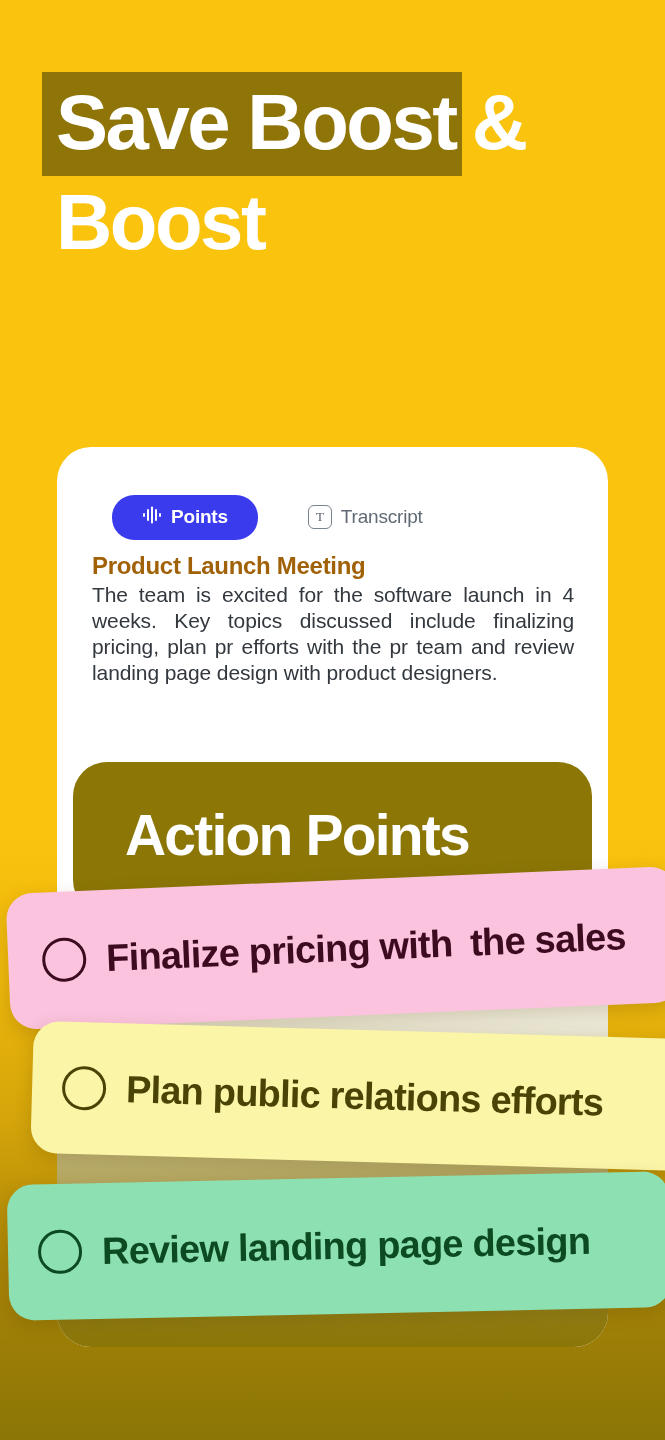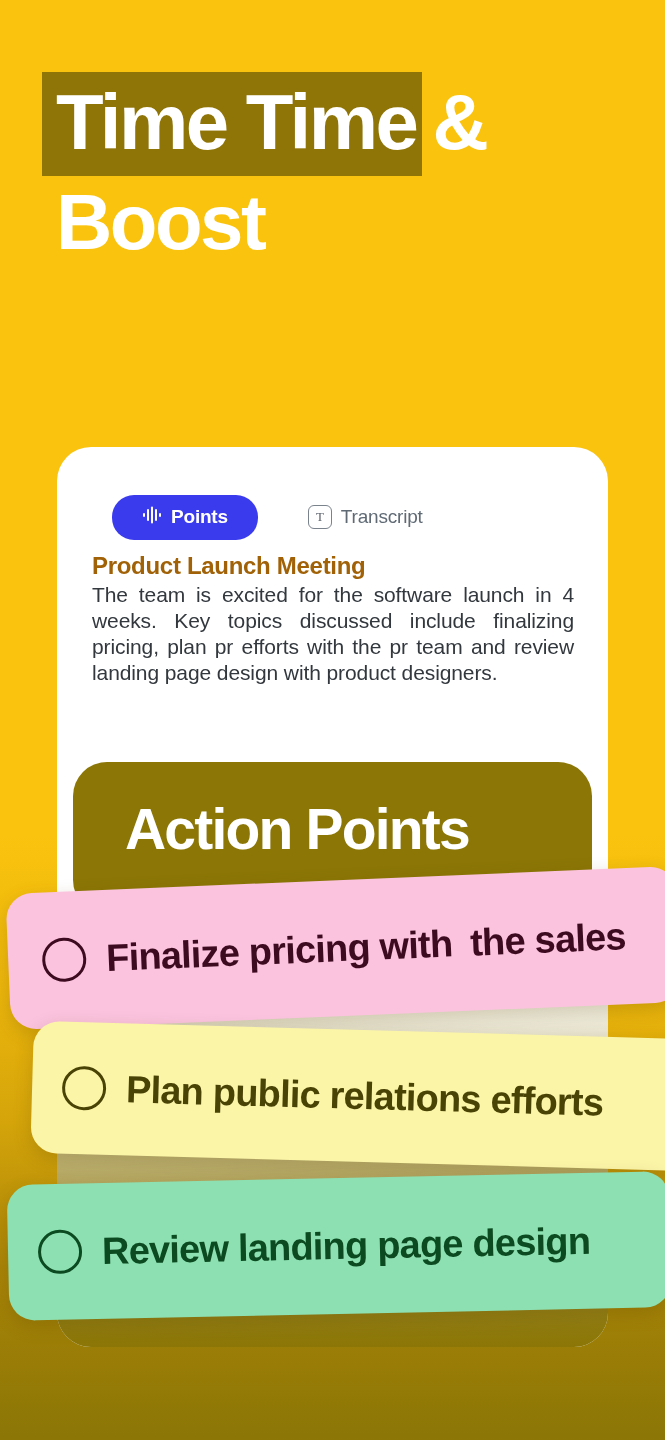--- a/index.html
+++ b/index.html
@@ -159,21 +159,21 @@
     top: 315px;
     width: 519px;
     height: 152px;
     background: #8B7606;
     border-radius: 34px;
     z-index: 3;
   }
   .action-header-label {
     position: absolute;
     left: 52px;
-    top: 34px;
+    top: 40px;
     font-size: 57px;
     font-weight: 700;
     color: #FFFFFF;
     letter-spacing: -1.8px;
   }
 
   
   .task {
     position: absolute;
     display: flex;
@@ -254,21 +254,21 @@
     font-size: 38px;
     color: #0C4A21;
   }
 </style>
 </head>
 <body>
 
 <div class="screen">
 
   <div class="headline">
-    <div class="headline-line l1"><span class="hl-mark">Time Time</span><span class="hl-amp">&amp;</span></div>
+    <div class="headline-line l1"><span class="hl-mark">Save Boost</span><span class="hl-amp">&amp;</span></div>
     <div class="headline-line l2">Boost</div>
   </div>
 
   <div class="app-card">
 
     <div class="tabs">
       <div class="tab active">
         <span class="wave-icon">
           <svg width="20" height="18" viewBox="0 0 20 18">
             <g stroke="#FFFFFF" stroke-width="2" stroke-linecap="round">

